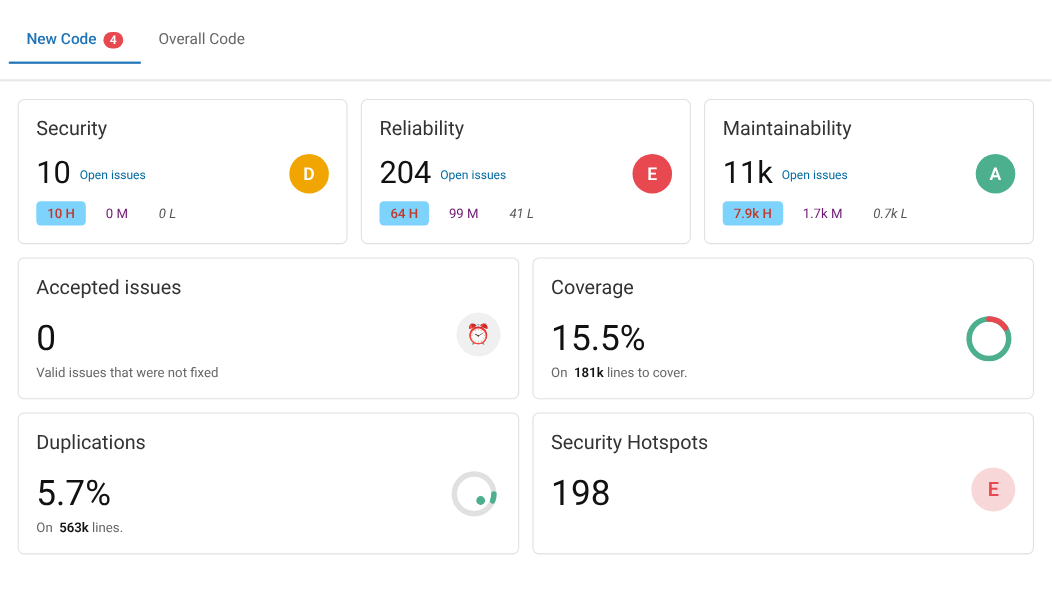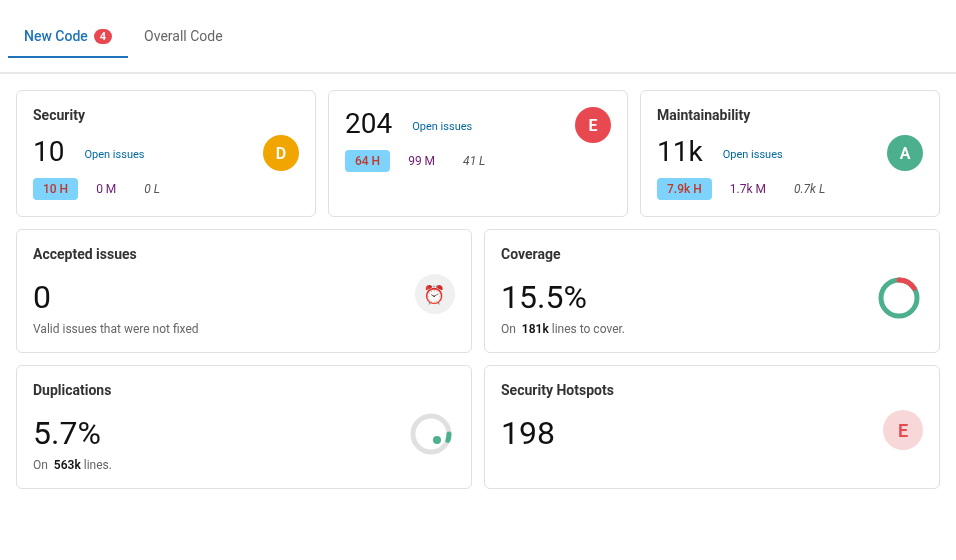--- a/index.html
+++ b/index.html
@@ -72,36 +72,36 @@
     }
 
     .card {
       border: 1px solid #e0e0e0;
       border-radius: 6px;
       padding: 16px;
       background: #fff;
     }
 
     .card-title {
-      font-size: 14px;
-      font-weight: 700;
+      font-size: 18px;
+      font-weight: 400;
       color: #333;
       margin-bottom: 12px;
     }
 
     .card-header-row {
       display: flex;
       align-items: flex-start;
       justify-content: space-between;
     }
 
     .open-issues-row {
       display: flex;
       align-items: center;
-      gap: 20px;
+      gap: 8px;
       margin-bottom: 10px;
     }
 
     .open-issues-count {
       font-size: 28px;
       font-weight: 400;
       color: #111;
     }
 
     .open-issues-label {
@@ -252,20 +252,21 @@
             <span class="severity-badge severity-h">10 H</span>
             <span class="severity-badge severity-m">0 M</span>
             <span class="severity-badge severity-l">0 L</span>
           </div>
         </div>
         <div class="grade-badge grade-d">D</div>
       </div>
     </div>
 
     <div class="card">
+      <div class="card-title">Reliability</div>
       <div class="card-header-row">
         <div>
           <div class="open-issues-row">
             <span class="open-issues-count">204</span>
             <span class="open-issues-label">Open issues</span>
           </div>
           <div class="severity-row">
             <span class="severity-badge severity-h">64 H</span>
             <span class="severity-badge severity-m">99 M</span>
             <span class="severity-badge severity-l">41 L</span>

